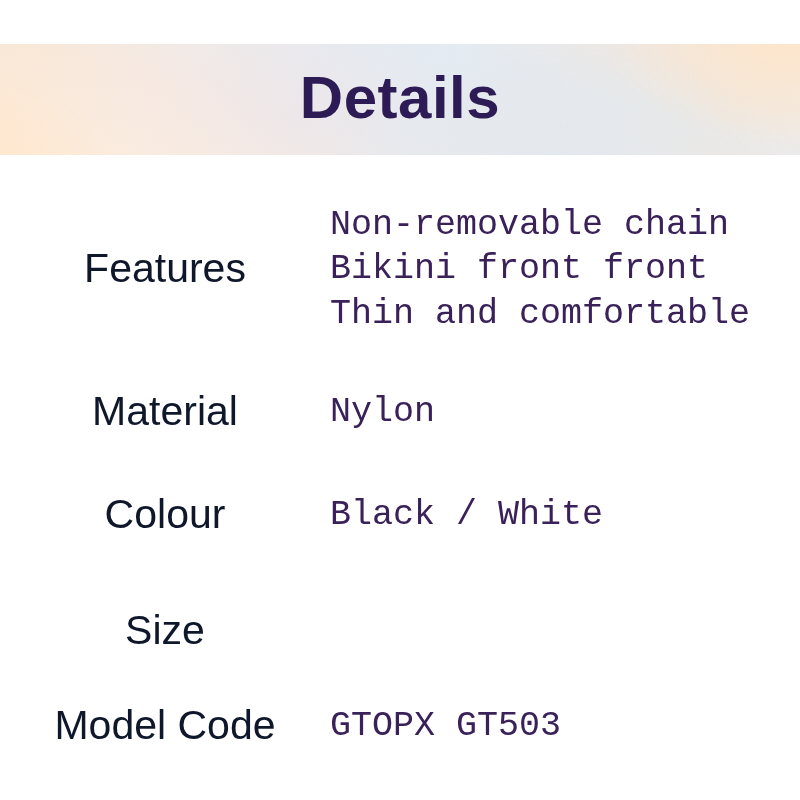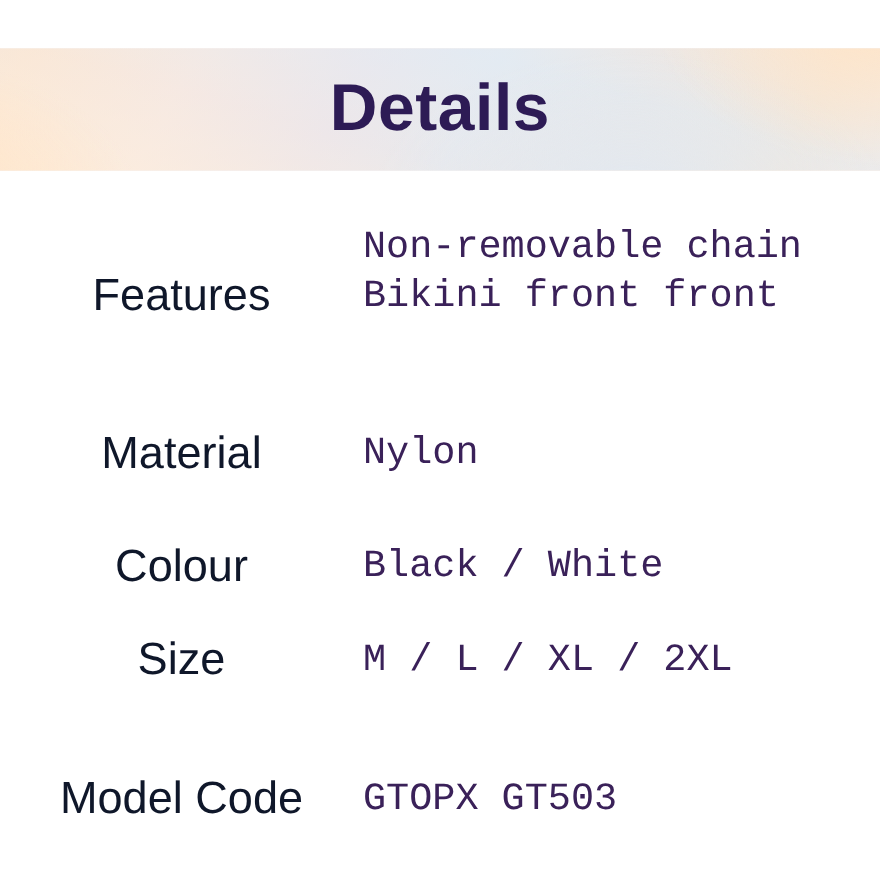--- a/index.html
+++ b/index.html
@@ -129,21 +129,21 @@
     font-weight: 400;
     line-height: 1.27;
     white-space: nowrap;
   }
   .detail-value div { white-space: nowrap; font-family: Liberation Mono, monospace; }
 
   
   .row-features   { top: 48px; }
   .row-material   { top: 235px; }
   .row-colour     { top: 338px; }
-  .row-size       { top: 423px; }
+  .row-size       { top: 454px; }
   .row-modelcode  { top: 549px; }
 
   
   .row-features .detail-label { padding-top: 44px; }
 </style>
 </head>
 <body>
 
 <div id="page">
 
@@ -154,42 +154,40 @@
   </div>
   <div id="header-title">Details</div>
 
   <div id="details-table">
 
     <div class="detail-row row-features">
       <div class="detail-label">Features</div>
       <div class="detail-value">
         <div>Non-removable chain</div>
         <div>Bikini front front</div>
+        <div>Thin and comfortable</div>
       </div>
     </div>
 
     <div class="detail-row row-colour">
       <div class="detail-label">Colour</div>
       <div class="detail-value">
         <div>Black / White</div>
       </div>
     </div>
 
     <div class="detail-row row-material">
       <div class="detail-label">Material</div>
       <div class="detail-value">
         <div>Nylon</div>
       </div>
     </div>
 
     <div class="detail-row row-size">
       <div class="detail-label">Size</div>
-      <div class="detail-value">
-        <div>M / L / XL / 2XL</div>
-      </div>
     </div>
 
     <div class="detail-row row-modelcode">
       <div class="detail-label">Model Code</div>
       <div class="detail-value">
         <div>GTOPX GT503</div>
       </div>
     </div>
 
   </div>

